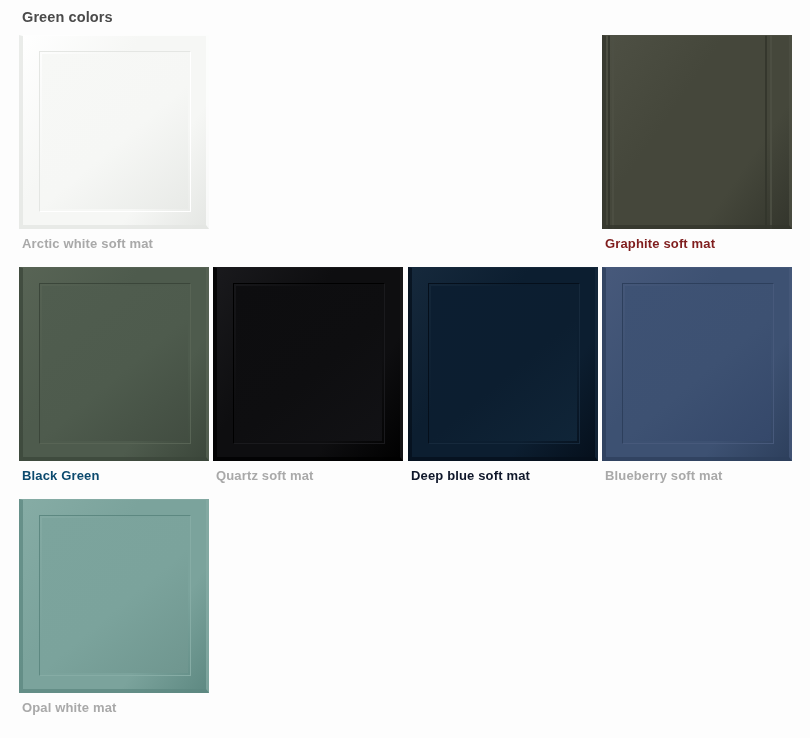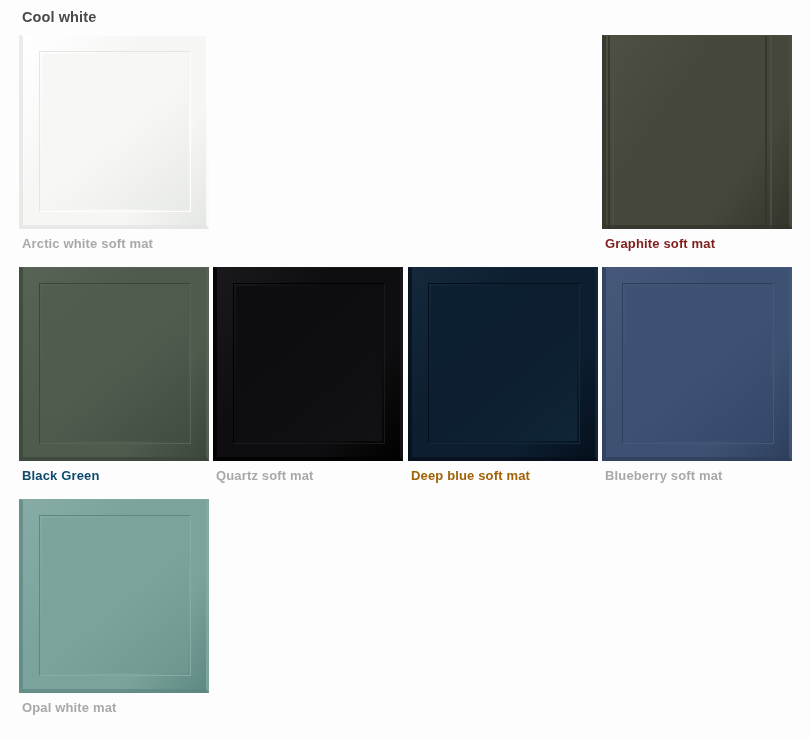--- a/index.html
+++ b/index.html
@@ -113,21 +113,21 @@
     letter-spacing: 0.15px;
     white-space: nowrap;
     line-height: 18px;
   }
 </style>
 </head>
 <body>
 
 <div id="root" style="background: rgb(253, 253, 253);">
 
-  <div class="section-title" style="color: rgb(74, 74, 74);">Cool white</div>
+  <div class="section-title" style="color: rgb(74, 74, 74);">Green colors</div>
 
   <div class="swatch-grid">
       <div class="swatch-row">
         <div class="swatch-cell c0">
           <div class="door">
             <div class="door-face" style="background: linear-gradient(125deg, rgb(255, 255, 255) 0%, rgb(246, 247, 245) 38%, rgb(246, 247, 245) 72%, rgb(228, 230, 227) 100%);"></div>
             <div class="panel">
               <div class="panel-groove" style="border-width: 1px; border-style: solid; border-color: rgb(228, 230, 227) rgb(255, 255, 255) rgb(255, 255, 255) rgb(228, 230, 227);"></div>
               <div class="panel-inner" style="background: linear-gradient(140deg, rgb(247, 248, 246) 0%, rgb(246, 247, 245) 55%, rgb(232, 234, 231) 100%);"></div>
             </div>
@@ -174,21 +174,21 @@
         </div>
         <div class="swatch-cell c2">
           <div class="door">
             <div class="door-face" style="background: linear-gradient(125deg, rgb(22, 41, 60) 0%, rgb(12, 30, 48) 38%, rgb(12, 30, 48) 72%, rgb(5, 15, 27) 100%);"></div>
             <div class="panel">
               <div class="panel-groove" style="border-width: 1px; border-style: solid; border-color: rgb(5, 15, 27) rgb(22, 41, 60) rgb(22, 41, 60) rgb(5, 15, 27);"></div>
               <div class="panel-inner" style="background: linear-gradient(140deg, rgb(12, 30, 49) 0%, rgb(12, 30, 48) 55%, rgb(16, 37, 56) 100%);"></div>
             </div>
             <div class="door-edge" style="border-width: 1px 3px 4px 4px; border-style: solid; border-color: rgb(22, 41, 60) rgb(22, 41, 60) rgb(5, 15, 27) rgb(5, 15, 27); opacity: 0.75;"></div>
           </div>
-          <div class="swatch-label" style="color: #a16207;">Deep blue soft mat</div>
+          <div class="swatch-label" style="color: #0f172a;">Deep blue soft mat</div>
         </div>
         <div class="swatch-cell c3">
           <div class="door">
             <div class="door-face" style="background: linear-gradient(125deg, rgb(71, 89, 123) 0%, rgb(61, 81, 114) 38%, rgb(61, 81, 114) 72%, rgb(45, 63, 92) 100%);"></div>
             <div class="panel">
               <div class="panel-groove" style="border-width: 1px; border-style: solid; border-color: rgb(45, 63, 92) rgb(71, 89, 123) rgb(71, 89, 123) rgb(45, 63, 92);"></div>
               <div class="panel-inner" style="background: linear-gradient(140deg, rgb(62, 82, 116) 0%, rgb(61, 81, 114) 55%, rgb(53, 72, 106) 100%);"></div>
             </div>
             <div class="door-edge" style="border-width: 1px 3px 4px 4px; border-style: solid; border-color: rgb(71, 89, 123) rgb(71, 89, 123) rgb(45, 63, 92) rgb(45, 63, 92); opacity: 0.75;"></div>
           </div>

